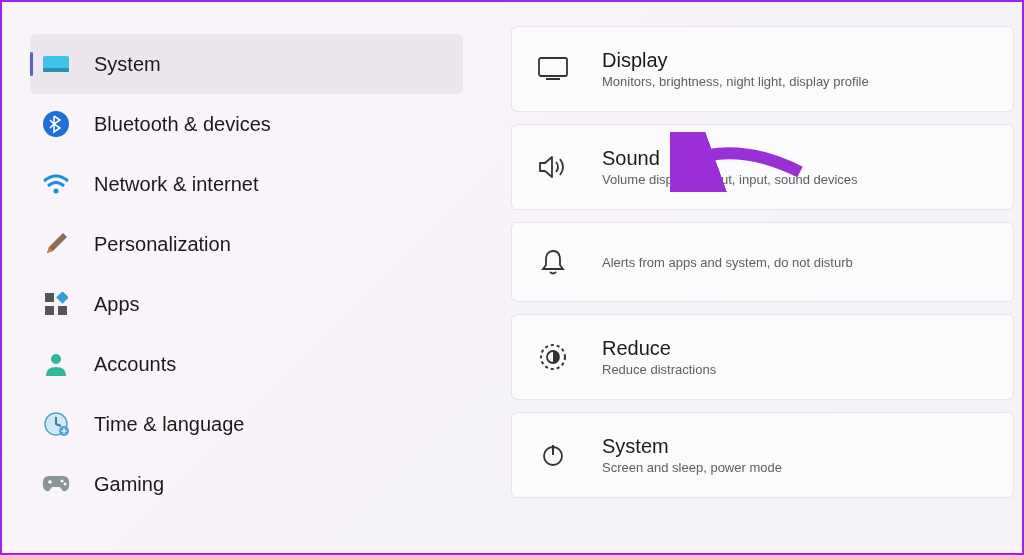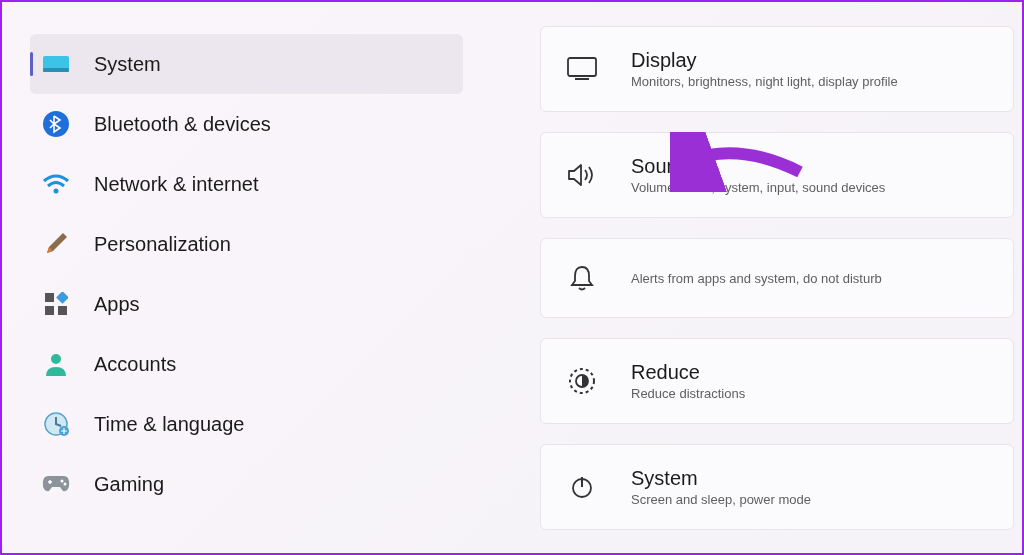--- a/index.html
+++ b/index.html
@@ -8,21 +8,20 @@
     background: linear-gradient(135deg, #faf5fa 0%, #f5f3f7 100%);
     width: 1024px;
     height: 555px;
     overflow: hidden;
     border: 2px solid #a020f0;
     position: relative;
   }
   .layout {
     display: flex;
     height: 100%;
-    gap: 29px;
   }
   .sidebar {
     width: 485px;
     padding: 32px 24px 0 28px;
   }
   .nav-list { list-style: none; }
   .nav-item {
     display: flex;
     align-items: center;
     height: 60px;
@@ -60,21 +59,21 @@
   .main {
     flex: 1;
     padding: 24px 8px 0 24px;
     overflow: hidden;
   }
   .card {
     background: #fbfafc;
     border: 1px solid #e8e4ea;
     border-radius: 6px;
     padding: 22px 24px;
-    margin-bottom: 20px;
+    margin-bottom: 12px;
     display: flex;
     align-items: center;
     cursor: pointer;
   }
   .card-icon {
     width: 34px;
     height: 34px;
     margin-right: 32px;
     display: flex;
     align-items: center;
@@ -215,21 +214,21 @@
     <div class="card">
       <span class="card-icon">
         <svg width="30" height="26" viewBox="0 0 30 26">
             <path d="M2 9 H7 L14 3 V23 L7 17 H2 Z" stroke="#333" stroke-width="1.8" fill="none" stroke-linejoin="round"></path>
             <path d="M18 8 Q22 13 18 18" stroke="#333" stroke-width="1.8" fill="none"></path>
             <path d="M22 5 Q28 13 22 21" stroke="#333" stroke-width="1.8" fill="none"></path>
           </svg>
       </span>
       <div class="card-body">
         <div class="card-title">Sound</div>
-        <div class="card-sub">Volume levels, system, input, sound devices</div>
+        <div class="card-sub">Volume display, output, input, sound devices</div>
       </div>
     </div>
 
     <div class="card">
       <span class="card-icon">
         <svg width="26" height="28" viewBox="0 0 26 28">
             <path d="M13 3 Q20 3 20 12 V17 L23 21 H3 L6 17 V12 Q6 3 13 3 Z" stroke="#333" stroke-width="1.8" fill="none"></path>
             <path d="M10 24 Q13 27 16 24" stroke="#333" stroke-width="1.8" fill="none"></path>
           </svg>
       </span>

